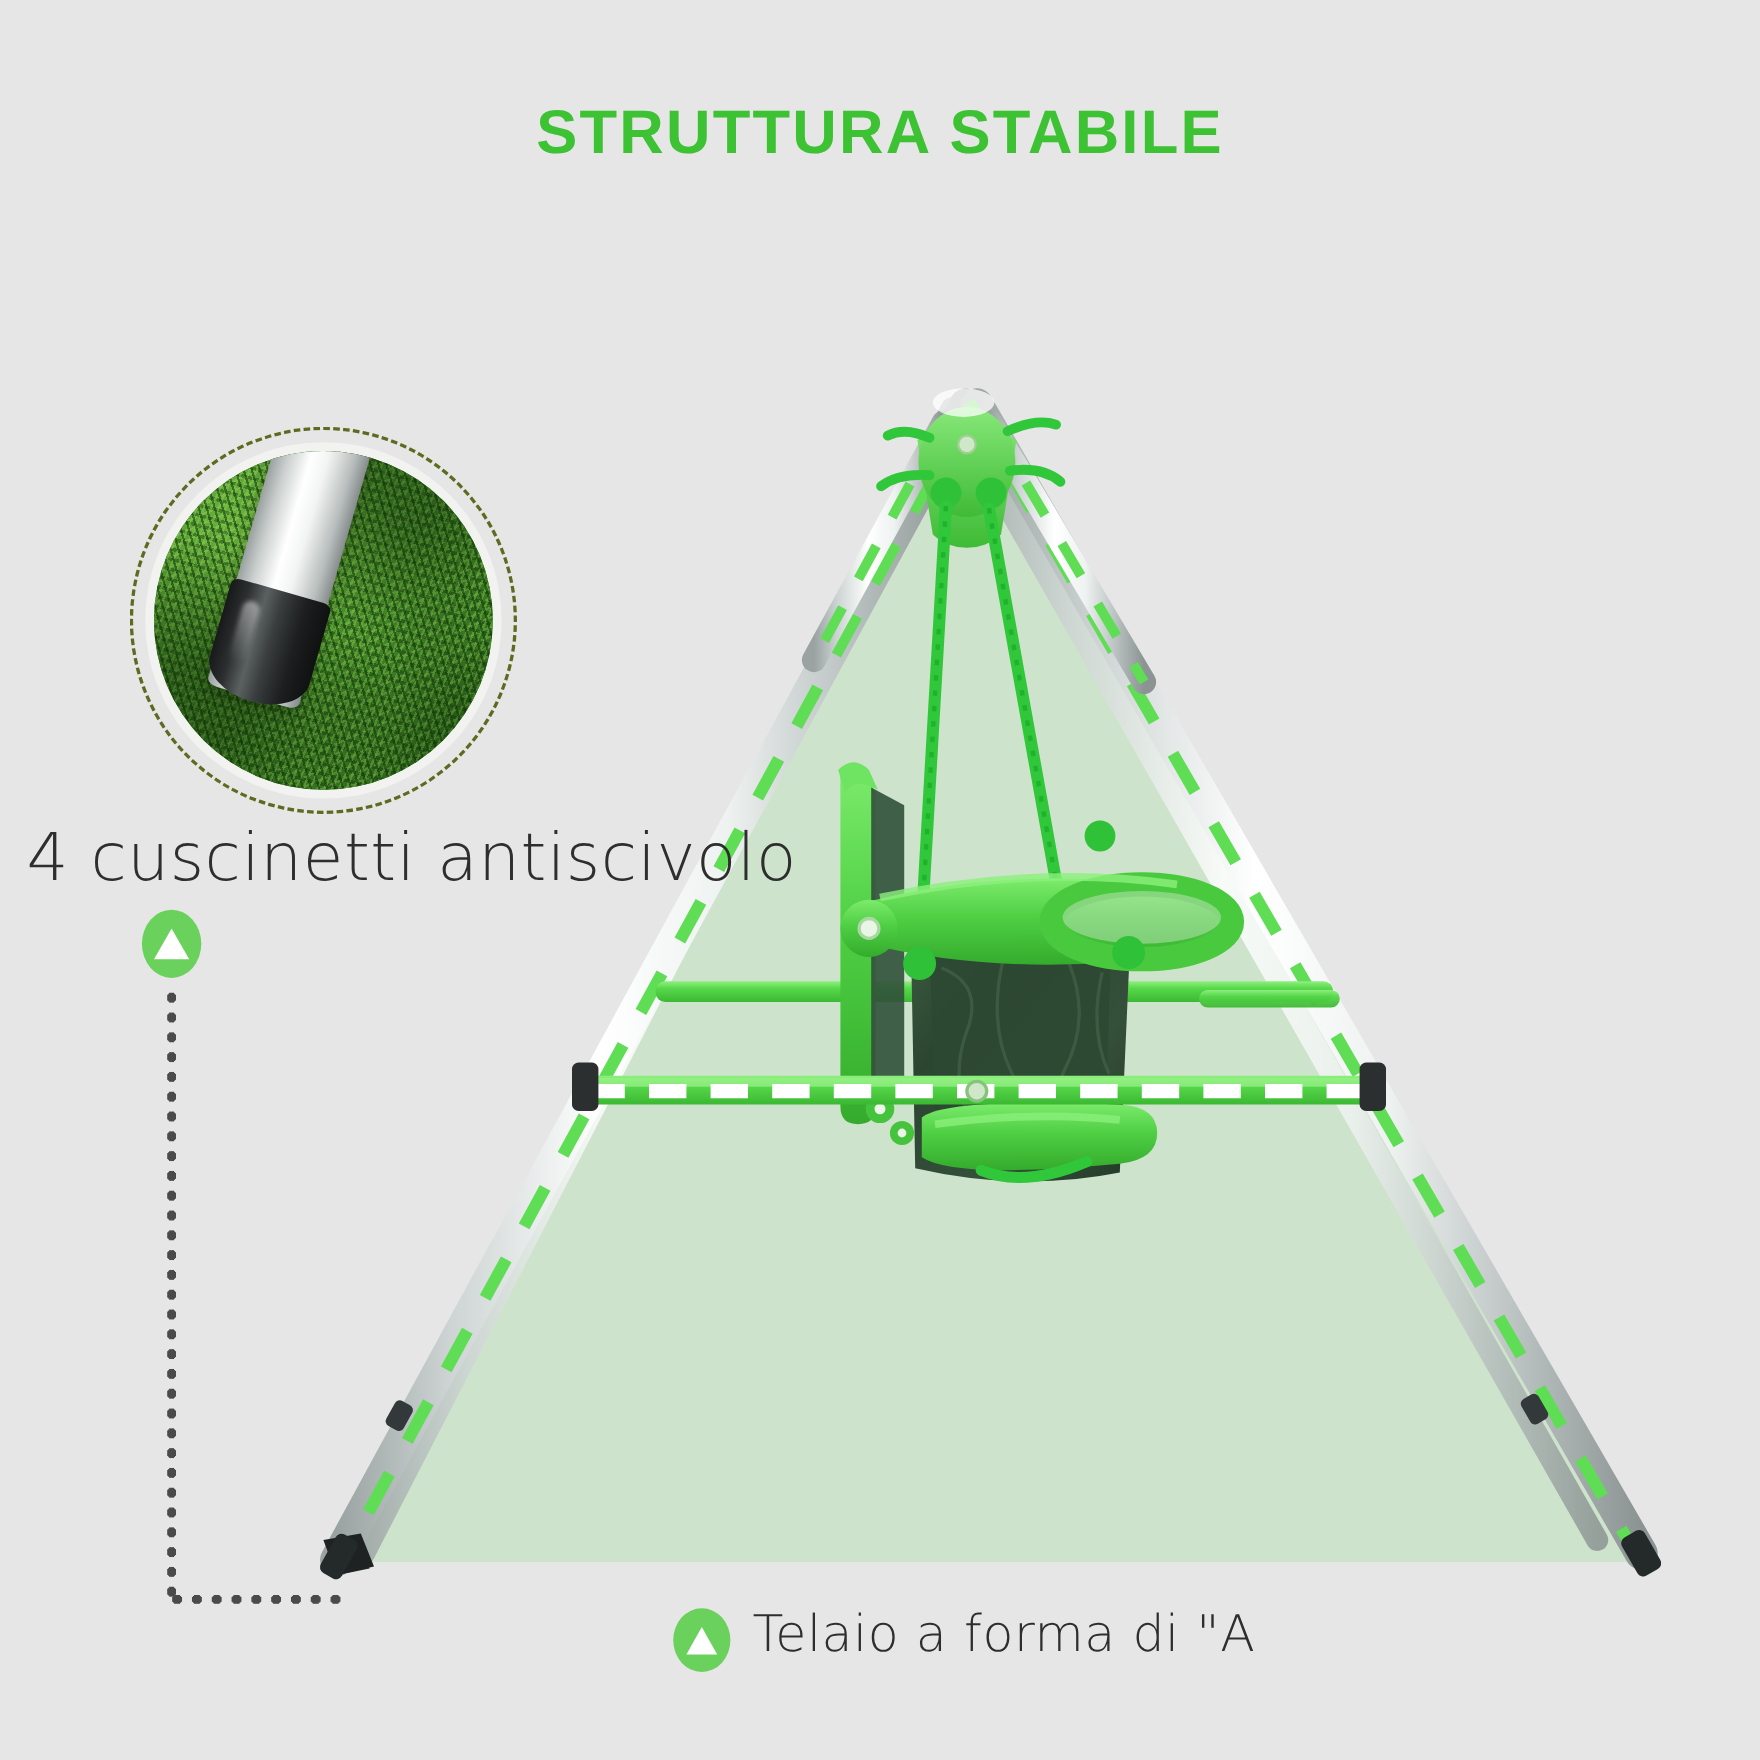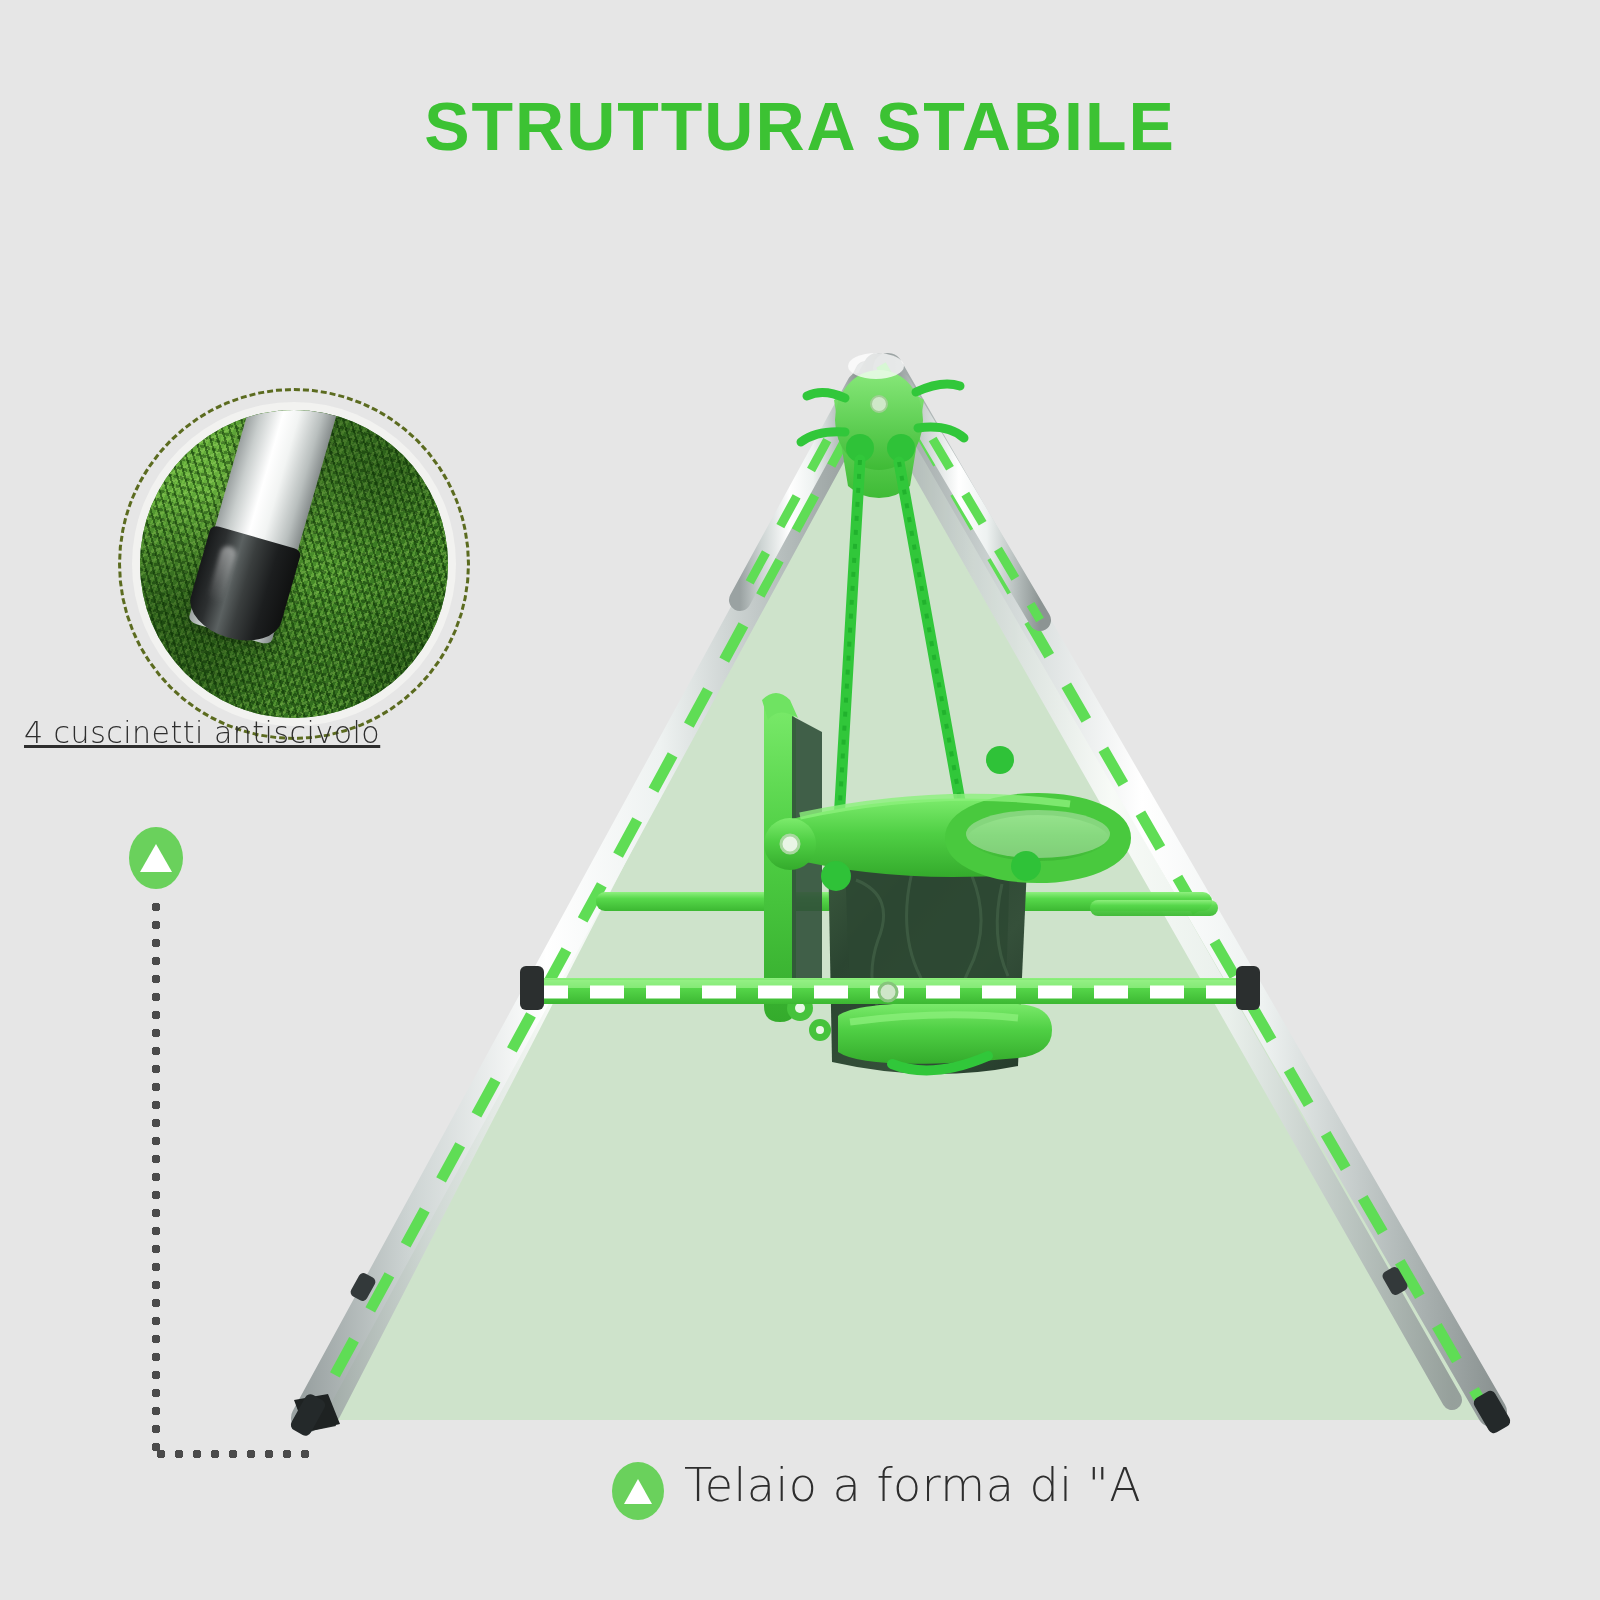--- a/index.html
+++ b/index.html
@@ -11,21 +11,21 @@
     overflow:hidden;
     position:relative;
   }
   #stage{position:absolute;inset:0;width:1600px;height:1600px;}
 
   
   .title{
     position:absolute;left:0;top:92px;width:1600px;
     text-align:center;
     font-family:"Liberation Sans", sans-serif;
-    font-size:68px;
+    font-size:56px;
     font-weight:700;
     letter-spacing:2px;
     color:#3cc233;
     line-height:1;
     white-space:nowrap;
   }
 
   
   .inset-wrap{
     position:absolute;left:118px;top:388px;width:352px;height:352px;
@@ -83,28 +83,27 @@
   }
   .tube-cap:after{
     content:"";position:absolute;left:16px;top:16px;width:16px;height:58px;
     border-radius:10px;
     background:linear-gradient(180deg, rgba(255,255,255,.45), rgba(255,255,255,0));
     filter:blur(2px);
   }
 
   
   .cap-left{
-    position:absolute;left:24px;top:715px;width:640px;
+    position:absolute;left:24px;top:745px;width:640px;
     font-family:"DejaVu Sans", sans-serif;
-    font-size:30px;
+    font-size:60px;
     font-weight:300;
     color:#2e2e2e;
     letter-spacing:.5px;
     white-space:nowrap;
-    text-decoration:underline;
   }
 
   
   .badge{
     position:absolute;
     width:54px;height:62px;
     border-radius:50%;
     background:#6ad15c;
     display:flex;align-items:center;justify-content:center;
   }

